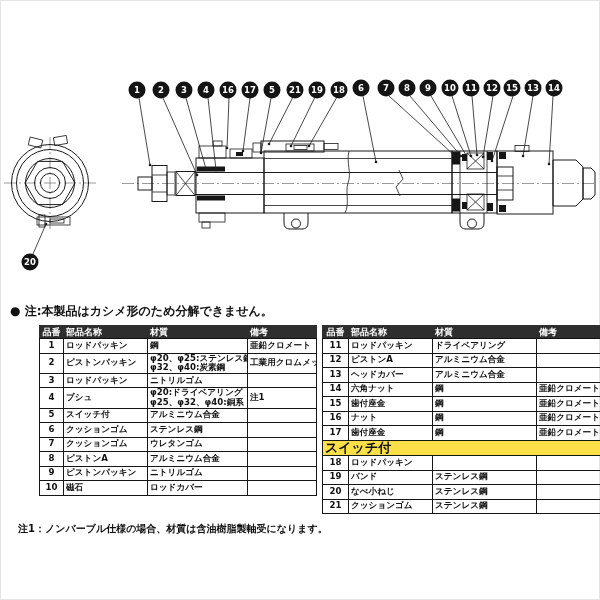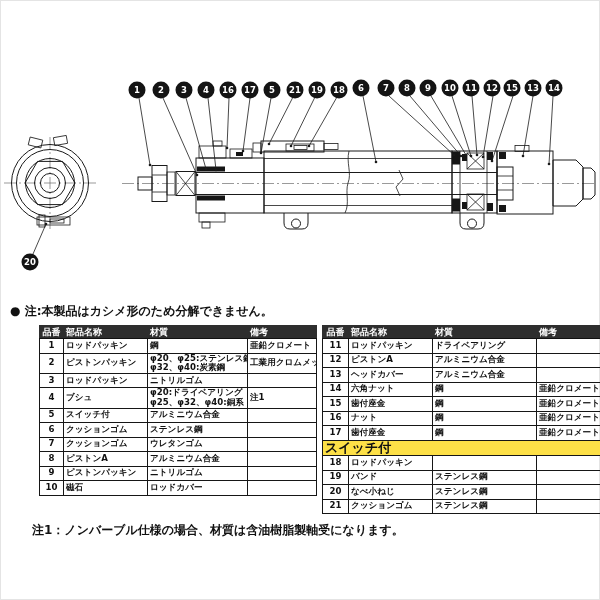--- a/index.html
+++ b/index.html
@@ -22,21 +22,21 @@
   table.parts{border-collapse:collapse;table-layout:fixed;color:#111;}
   table.parts td{border:1px solid #161616;padding:0 2px;height:13.5px;line-height:1.12;
                  font-size:8.6px;font-weight:bold;white-space:nowrap;overflow:hidden;vertical-align:middle;}
   table.parts tr.hdr td{background:#2e2e2e;color:#fff;font-size:9px;height:12px;
                         border-top:1px solid #2e2e2e;border-bottom:1px solid #111;
                         border-left:1px solid #9a9a9a;border-right:1px solid #2e2e2e;}
   table.parts tr.hdr td:first-child{border-left:1px solid #2e2e2e;}
   td.no{text-align:center;padding:0;}
   td.m2 span{display:block;}
   tr.section td{background:#fde047;height:11px;font-size:13px;}
-  .footnote{position:absolute;left:32px;top:522px;font-size:12px;font-weight:bold;color:#111;}
+  .footnote{position:absolute;left:18px;top:522px;font-size:10px;font-weight:bold;color:#111;}
 </style>
 </head>
 <body>
 
 <div class="sheet">
 
   <svg class="drawing" viewBox="0 0 600 300">
 
     <g>
       <line class="cl" x1="4" y1="183" x2="97" y2="183"></line>

